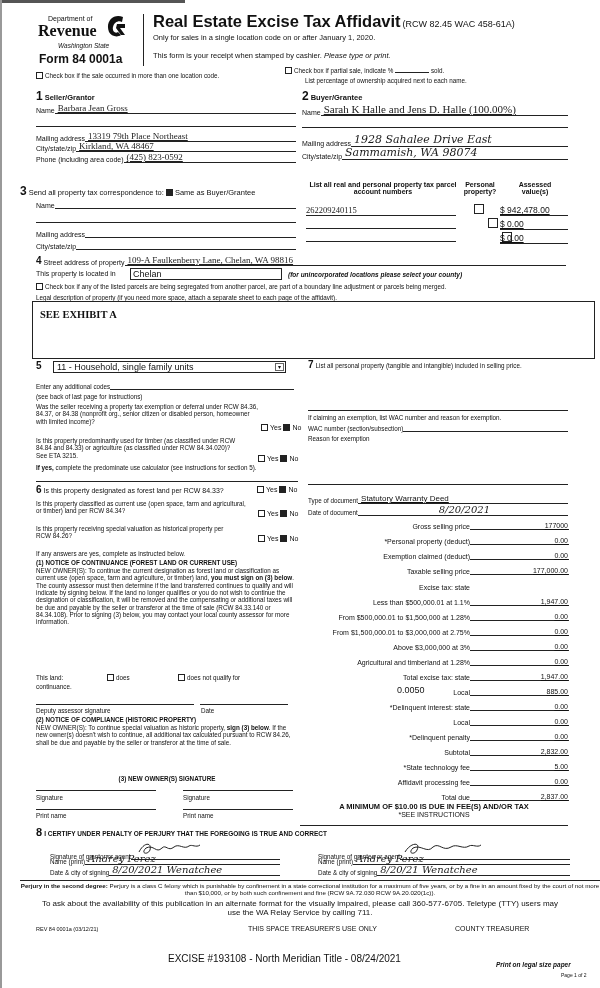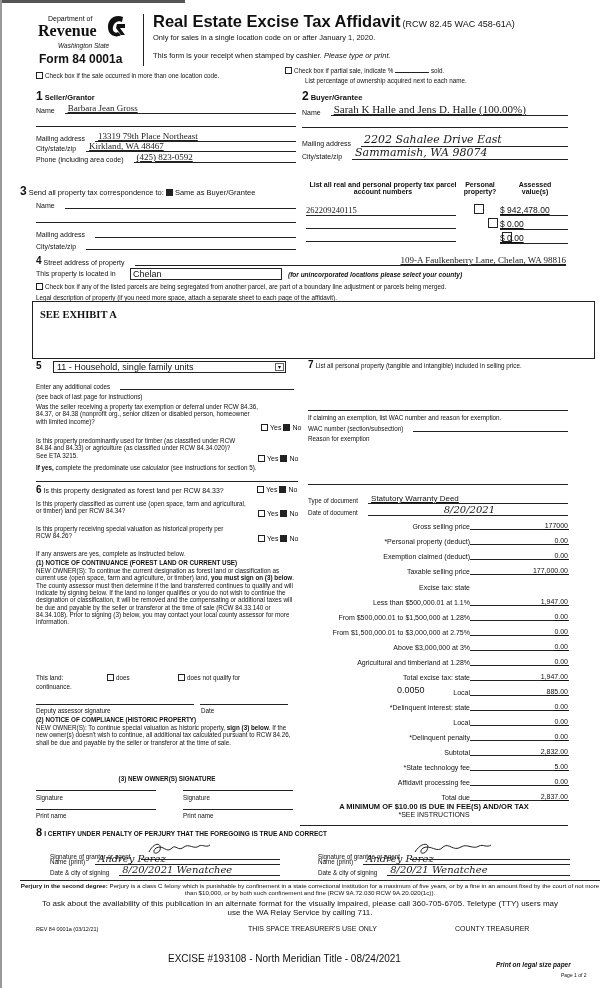--- a/index.html
+++ b/index.html
@@ -11,21 +11,21 @@
   .abs { position: absolute; }
   .hw { font-family: "DejaVu Serif", serif; font-style: italic; color: #1a1a1a; }
   .typed { font-family: "Liberation Serif", serif; color: #222; text-decoration: underline; }
   .cb { display: inline-block; width: 7px; height: 7px; border: 1px solid #222; vertical-align: -1px; margin-right: 2px; background: #fff; position: relative; }
   .cb.checked::after { content: ""; position: absolute; left: 0; top: 0; width: 5px; height: 5px; background: #222; }
   .cb.big { width: 10px; height: 10px; }
   .bold { font-weight: bold; }
   .sec-num { font-size: 12px; font-weight: bold; margin-right: 2px; }
   .small { font-size: 6.3px; }
   .row { position: absolute; display: flex; align-items: flex-end; }
-  .fill { flex: 1; border-bottom: 1px solid #222; margin-left: 10px; min-height: 9px; padding-left: 3px; }
+  .fill { flex: 1; border-bottom: 1px solid #222; margin-left: 0; min-height: 9px; padding-left: 3px; }
   .tax-row { position: absolute; left: 300px; width: 300px; height: 11px; display: flex; align-items: flex-end; font-size: 7px; }
   .tax-row .tl { width: 170px; text-align: right; }
   .tax-row .tline { flex: 0 0 99px; border-bottom: 1px solid #222; text-align: right; font-family: "Liberation Sans", sans-serif; text-decoration: underline; padding-right: 1px; }
   .yn { position: absolute; font-size: 7px; }
   .legalbox { position: absolute; left: 32px; top: 301px; width: 563px; height: 58px; border: 1px solid #222; }
   .select5 { position: absolute; left: 53px; top: 361px; width: 233px; height: 12px; border: 1px solid #222; font-size: 9px; padding-left: 3px; line-height: 10px; }
   .select5 .arrow { position: absolute; right: 1px; top: 1px; width: 9px; height: 8px; border: 1px solid #666; font-size: 6px; line-height: 6px; text-align: center; }
   .county-box { position: absolute; left: 130px; top: 268px; width: 152px; height: 12px; border: 1px solid #222; font-size: 9px; padding-left: 2px; line-height: 10px; }
   .sep { position: absolute; height: 1px; background: #222; }
 </style>
@@ -95,21 +95,21 @@
   <div class="abs" style="left:302px;top:89px;white-space:nowrap;">
     <span class="sec-num">2</span><span class="bold" style="font-size:7.5px;">Buyer/Grantee</span>
   </div>
   <div class="row" style="left:302px;top:103px;width:266px;">
     <span>Name</span>
     <span class="fill typed" style="font-size:11px;">Sarah K Halle and Jens D. Halle (100.00%)</span>
   </div>
   <div class="sep" style="left:302px;top:127px;width:266px;"></div>
   <div class="row" style="left:302px;top:133px;width:266px;">
     <span>Mailing address</span>
-    <span class="fill hw" style="font-size:11px;">2202 Sahalee Drive East</span>
+    <span class="fill hw" style="font-size:11px;">1928 Sahalee Drive East</span>
   </div>
   <div class="row" style="left:302px;top:146px;width:266px;">
     <span>City/state/zip</span>
     <span class="fill hw" style="font-size:11px;">Sammamish, WA 98074</span>
   </div>
 
   
   <div class="abs" style="left:20px;top:184px;white-space:nowrap;font-size:7.5px;">
     <span class="sec-num">3</span><span>Send all property tax correspondence to:</span>
     <span class="cb checked"></span><span>Same as Buyer/Grantee</span>
@@ -142,21 +142,21 @@
   <div class="abs" style="left:500px;top:219px;width:68px;border-bottom:1px solid #222;font-size:8.5px;text-decoration:underline;">$ 0.00</div>
 
   <div class="abs" style="left:306px;top:231px;width:150px;height:11px;border-bottom:1px solid #222;"></div>
   <span class="abs cb big" style="left:474px;top:232px;"></span>
   <div class="abs" style="left:500px;top:233px;width:68px;border-bottom:1px solid #222;font-size:8.5px;text-decoration:underline;">$ 0.00</div>
 
   
   <div class="row" style="left:36px;top:255px;width:530px;">
     <span class="sec-num" style="font-size:10px;">4</span>
     <span>Street address of property</span>
-    <span class="fill typed" style="font-size:9px;text-align:right;">109-A Faulkenberry Lane, Chelan, WA 98816</span>
+    <span class="fill typed" style="font-size:9px;">109-A Faulkenberry Lane, Chelan, WA 98816</span>
   </div>
   <div class="abs" style="left:36px;top:270px;">This property is located in</div>
   <div class="county-box">Chelan</div>
   <div class="abs bold" style="left:288px;top:271px;font-style:italic;font-size:6.5px;">(for unincorporated locations please select your county)</div>
   <div class="abs small" style="left:36px;top:283px;white-space:nowrap;">
     <span class="cb"></span><span>Check box if any of the listed parcels are being segregated from another parcel, are part of a boundary line adjustment or parcels being merged.</span>
   </div>
   <div class="abs small" style="left:36px;top:294px;text-decoration:underline;">Legal description of property (if you need more space, attach a separate sheet to each page of the affidavit).</div>
   <div class="legalbox">
     <div style="font-family:'Liberation Serif',serif;font-weight:bold;font-size:10.5px;margin:7px 0 0 7px;">SEE EXHIBIT A</div>
@@ -380,20 +380,20 @@
     <span class="fill hw" style="font-size:10px;">8/20/21 Wenatchee</span>
   </div>
 
   <div class="sep" style="left:20px;top:880px;width:580px;"></div>
 
   
   <div class="abs small" style="left:20px;top:882px;width:580px;text-align:center;line-height:7.3px;font-size:6.2px;">
     <b>Perjury in the second degree:</b>
     <span>Perjury is a class C felony which is punishable by confinement in a state correctional institution for a maximum of five years, or by a fine in an amount fixed by the court of not more than $10,000, or by both such confinement and fine (RCW 9A.72.030 RCW 9A.20.020(1c)).</span>
   </div>
-  <div class="abs" style="left:40px;top:900px;width:520px;text-align:center;font-size:8px;line-height:8.5px;">To ask about the availability of this publication in an alternate format for the visually impaired, please call 360-705-6705. Teletype (TTY) users may use the WA Relay Service by calling 711.</div>
+  <div class="abs" style="left:40px;top:900px;width:520px;text-align:center;font-size:8px;line-height:8.5px;">To ask about the availability of this publication in an alternate format for the visually impaired, please call 360-577-6705. Teletype (TTY) users may use the WA Relay Service by calling 711.</div>
   <div class="abs" style="left:36px;top:926px;font-size:5.5px;">REV 84 0001a (03/12/21)</div>
   <div class="abs" style="left:248px;top:925px;font-size:7px;">THIS SPACE TREASURER'S USE ONLY</div>
   <div class="abs" style="left:455px;top:925px;font-size:7px;">COUNTY TREASURER</div>
   <div class="abs" style="left:168px;top:953px;font-size:10px;">EXCISE #193108 - North Meridian Title - 08/24/2021</div>
   <div class="abs" style="left:496px;top:961px;font-size:6.5px;font-weight:bold;font-style:italic;white-space:nowrap;">Print on legal size paper</div>
   <div class="abs" style="left:561px;top:972px;font-size:5px;">Page 1 of 2</div>
 </div>
 
 </body></html>

